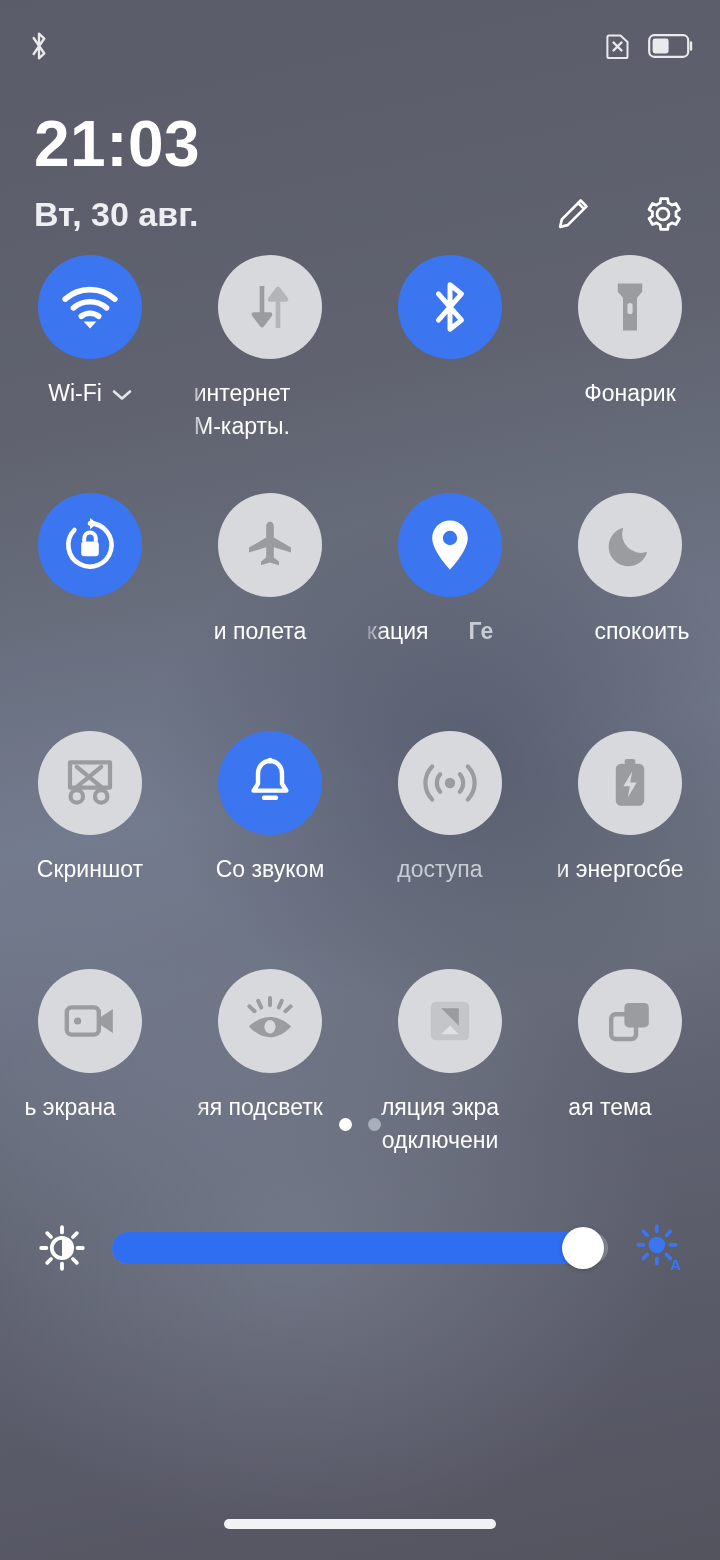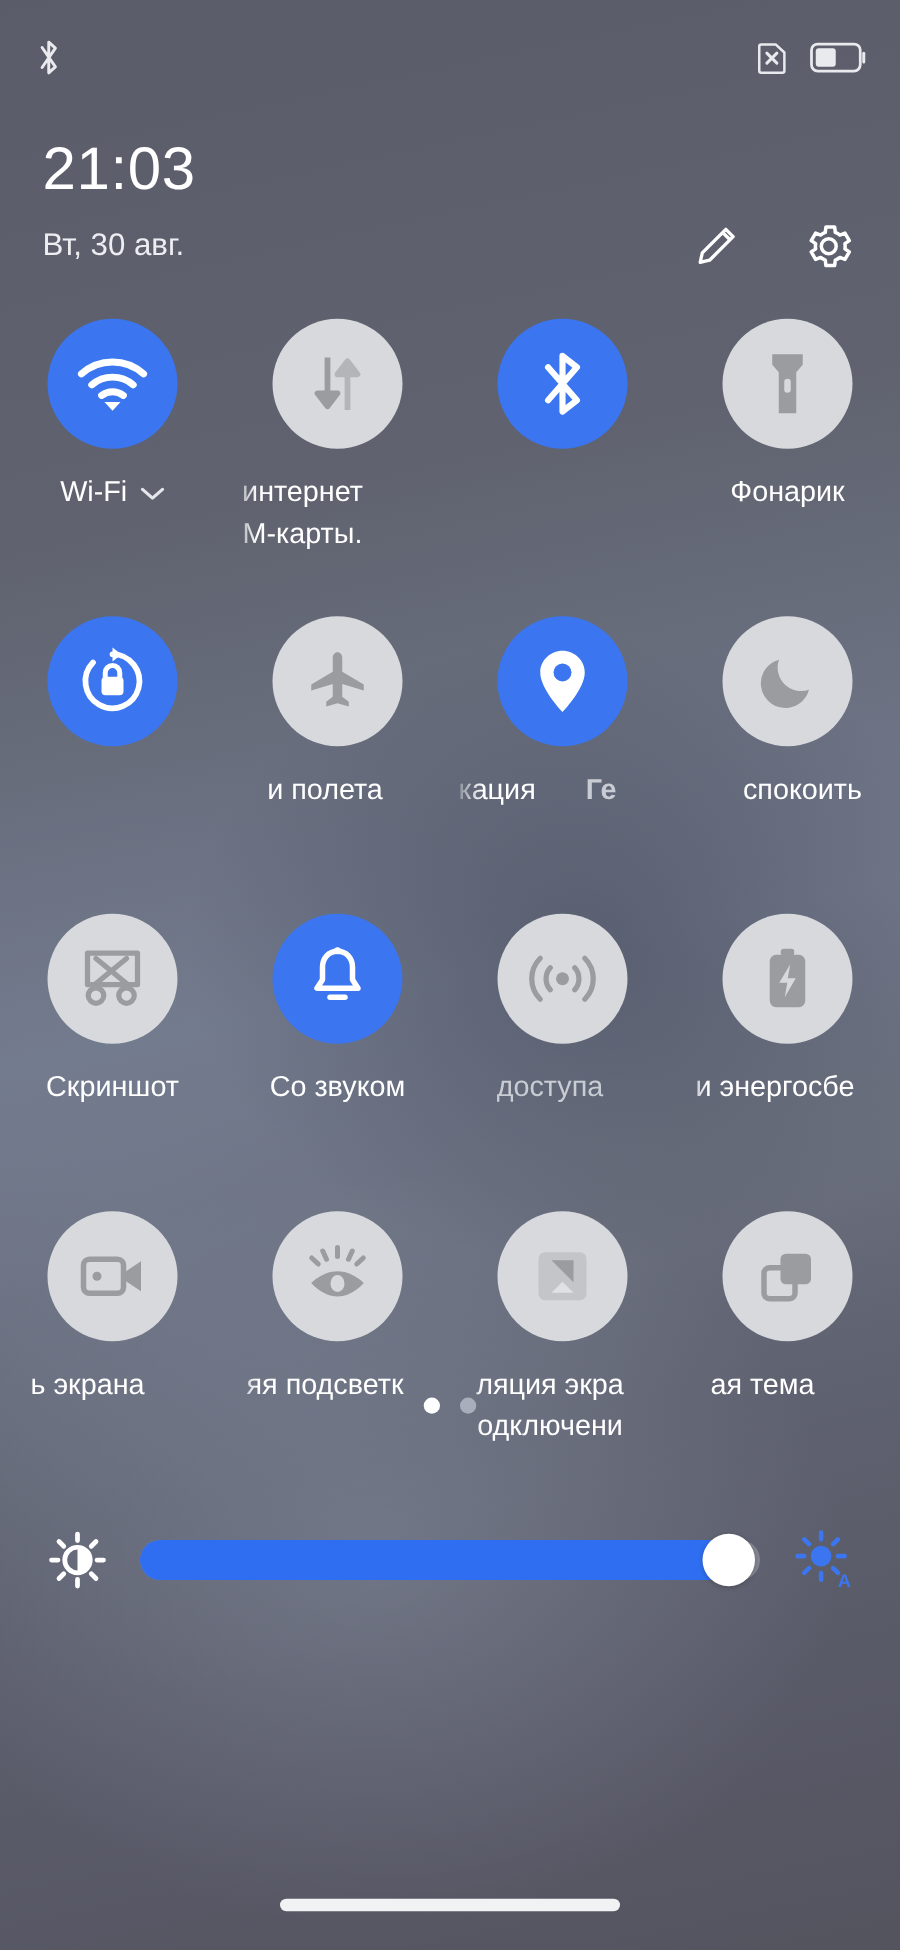--- a/index.html
+++ b/index.html
@@ -26,28 +26,28 @@
     display:flex; align-items:center; justify-content:space-between;
     padding:0 26px;
   }
   .sb-left,.sb-right{ display:flex; align-items:center; gap:16px; }
 
   
   .header{
     position:absolute; top:110px; left:34px; right:30px;
   }
   .clock{
-    font-size:48px; font-weight:400; color:#ffffff; letter-spacing:0.5px;
+    font-size:64px; font-weight:700; color:#ffffff; letter-spacing:0.5px;
     line-height:1.08;
   }
   .header-row2{
     display:flex; align-items:center; justify-content:space-between;
     margin-top:12px;
   }
-  .date{ font-size:25px; color:#eceef2; font-weight:400; }
+  .date{ font-size:34px; color:#eceef2; font-weight:700; }
   .hdr-icons{ display:flex; align-items:center; gap:44px; padding-right:4px;}
   .hdr-btn{ width:46px; height:46px; display:flex; align-items:center; justify-content:center; cursor:pointer;}
 
   
   .tiles{
     position:absolute; top:255px; left:0; width:720px;
   }
   .tile-row{
     display:flex; width:720px;
   }

